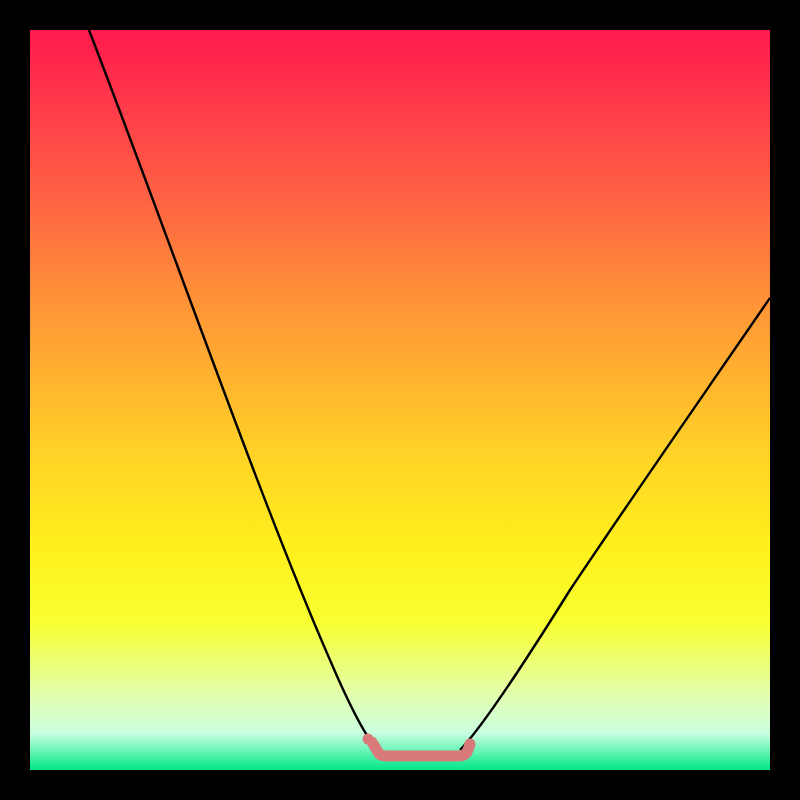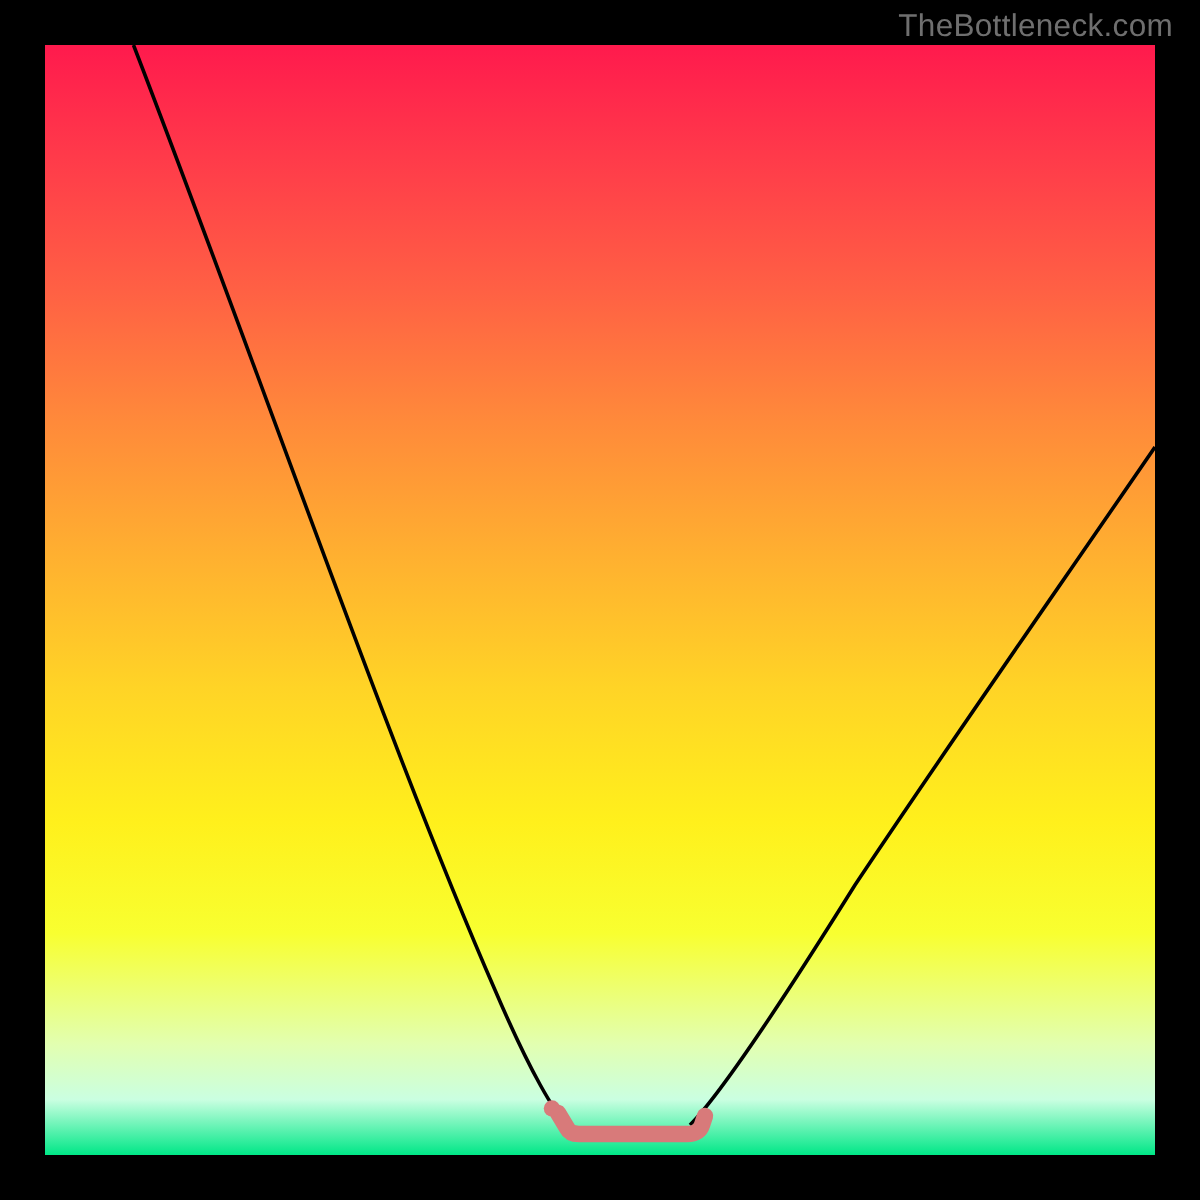--- a/index.html
+++ b/index.html
@@ -61,21 +61,20 @@
     top: 0;
     width: 100%;
     height: 100%;
   }
 </style>
 </head>
 <body>
 
 <div class="frame">
 
-  <div class="watermark">TheBottleneck.com</div>
 
   <div class="plot-area">
     <div class="gradient-bg"></div>
 
     <svg class="curves" viewBox="0 0 740 740" preserveAspectRatio="none">
 
       <path d="M 59 0
                C 140 210, 230 470, 300 630
                C 324 686, 340 712, 348 720" fill="none" stroke="#000" stroke-width="2.4"></path>
 

